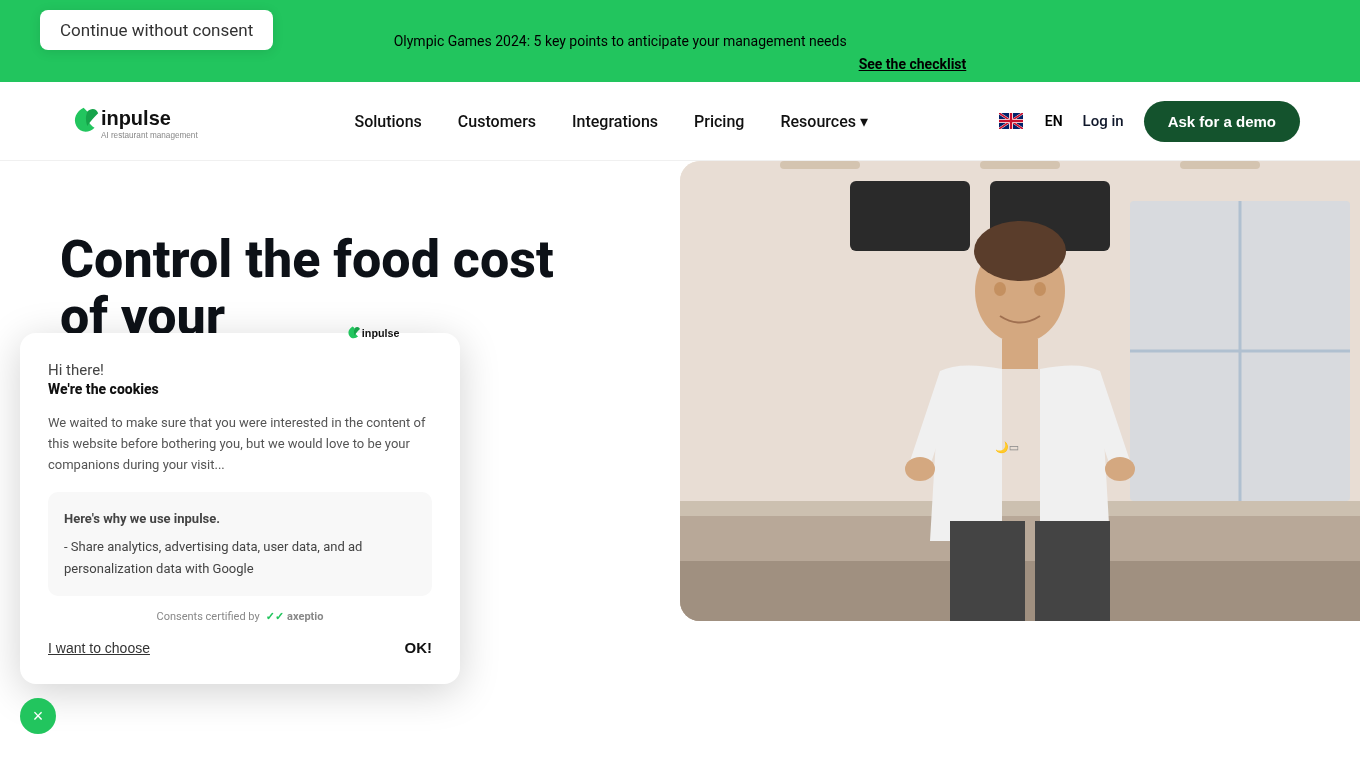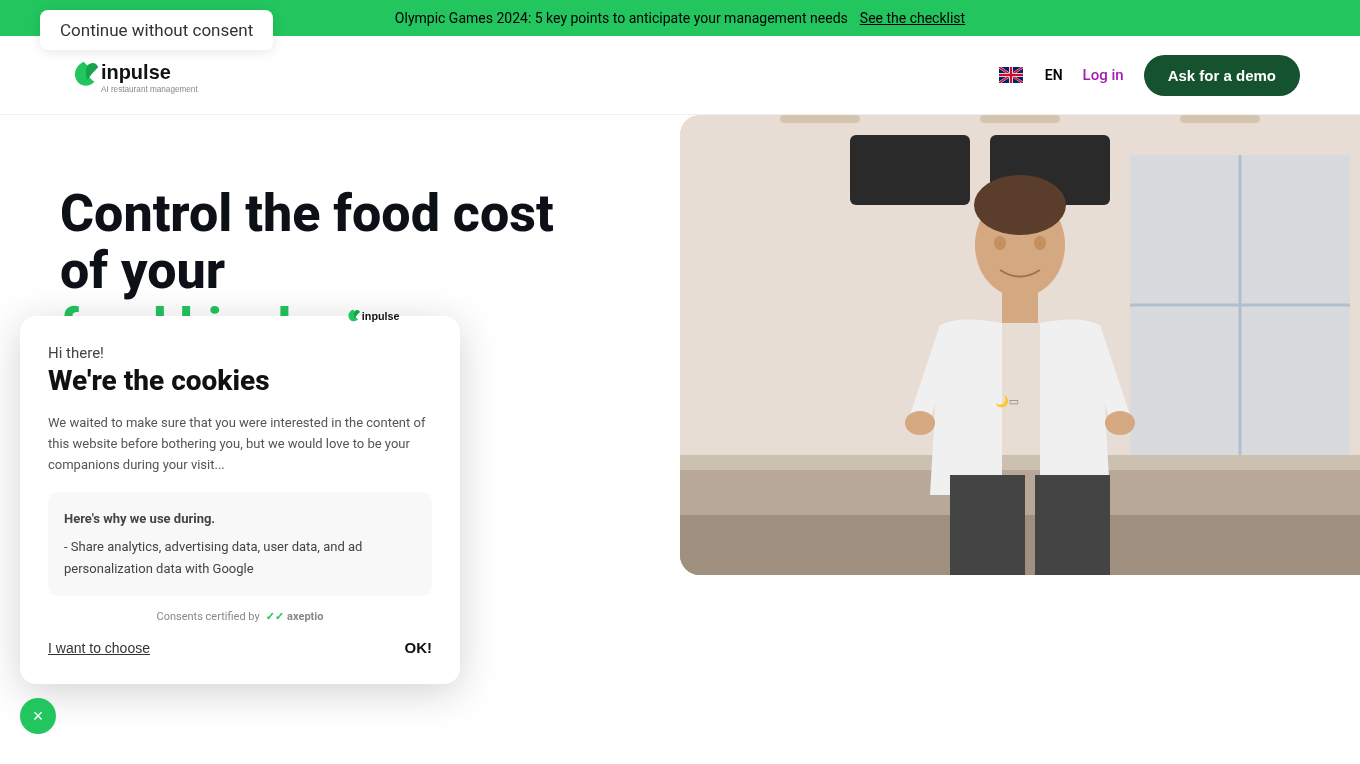--- a/index.html
+++ b/index.html
@@ -10,21 +10,21 @@
       background: #22c55e;
       text-align: right;
       padding: 10px 20px;
       font-size: 14px;
       color: #000;
       display: flex;
       align-items: center;
       justify-content: center;
       gap: 12px;
     }
-    #top-banner a { color: #000; font-weight: 400; text-decoration: underline; cursor: pointer; }
+    #top-banner a { color: #000; font-weight: 700; text-decoration: underline; cursor: pointer; margin-top: 46px; }
 
     
     nav {
       display: flex;
       align-items: center;
       justify-content: space-between;
       padding: 14px 60px;
       background: #fff;
       border-bottom: 1px solid #f0f0f0;
       position: relative;
@@ -36,21 +36,21 @@
     .nav-links a {
       text-decoration: none;
       color: #111;
       font-size: 16px;
       font-weight: 500;
       cursor: pointer;
     }
     .nav-links .resources-link { display: flex; align-items: center; gap: 4px; }
     .nav-right { display: flex; align-items: center; gap: 20px; }
     .lang-selector { display: flex; align-items: flex-end; gap: 22px; font-size: 14px; font-weight: 600; cursor: pointer; }
-    .login-link { color: #a21caf; font-size: 15px; font-weight: 500; text-decoration: none; cursor: pointer; }
+    .login-link { color: #0f172a; font-size: 15px; font-weight: 500; text-decoration: none; cursor: pointer; }
     .demo-btn {
       background: #14532d;
       color: #fff;
       border: none;
       border-radius: 50px;
       padding: 12px 24px;
       font-size: 15px;
       font-weight: 600;
       cursor: pointer;
     }
@@ -106,21 +106,21 @@
       bottom: 80px;
       left: 20px;
       width: 440px;
       background: #fff;
       border-radius: 16px;
       box-shadow: 0 8px 40px rgba(0,0,0,0.18);
       padding: 28px;
       pointer-events: all;
     }
     .cookie-box .greeting { font-size: 15px; color: #444; margin-bottom: 2px; }
-    .cookie-box .cookie-title { font-size: 28px; font-weight: 800; color: #111; margin-bottom: 16px; }
+    .cookie-box .cookie-title { font-size: 14px; font-weight: 800; color: #111; margin-bottom: 16px; }
     .cookie-logo { float: right; margin-top: -40px; }
     .cookie-box .cookie-desc { font-size: 13px; color: #555; line-height: 1.6; margin-bottom: 16px; }
     .cookie-inner {
       background: #f8f8f8;
       border-radius: 10px;
       padding: 16px;
       font-size: 13px;
       color: #444;
       margin-bottom: 14px;
       line-height: 1.7;
@@ -219,20 +219,30 @@
       <g transform="translate(8, 5)">
 
         <path d="M18 8 C10 12, 6 20, 10 28 C14 36, 24 36, 30 30 C24 26, 20 20, 22 12 Z" fill="#22c55e"></path>
         <path d="M22 12 C26 8, 32 8, 34 14 C30 18, 26 22, 22 28 C20 22, 20 16, 22 12 Z" fill="#16a34a"></path>
       </g>
       <text x="45" y="32" font-family="Arial, sans-serif" font-weight="800" font-size="22" fill="#111">inpulse</text>
       <text x="45" y="46" font-family="Arial, sans-serif" font-size="9" fill="#888">AI restaurant management</text>
     </svg>
   </div>
 
+  <div class="nav-links">
+    <a>Solutions</a>
+    <a>Customers</a>
+    <a>Integrations</a>
+    <a>Pricing</a>
+    <a class="resources-link">
+      <span>Resources</span>
+      <span>▾</span>
+    </a>
+  </div>
 
   <div class="nav-right">
     <div class="lang-selector">
 
       <svg class="flag-uk" viewBox="0 0 60 40" xmlns="http://www.w3.org/2000/svg">
         <rect width="60" height="40" fill="#012169"></rect>
         <path d="M0,0 L60,40 M60,0 L0,40" stroke="#fff" stroke-width="6"></path>
         <path d="M0,0 L60,40 M60,0 L0,40" stroke="#C8102E" stroke-width="4"></path>
         <path d="M30,0 V40 M0,20 H60" stroke="#fff" stroke-width="10"></path>
         <path d="M30,0 V40 M0,20 H60" stroke="#C8102E" stroke-width="6"></path>
@@ -326,21 +336,21 @@
         <text x="22" y="18" font-family="Arial" font-weight="800" font-size="12" fill="#111">inpulse</text>
       </svg>
     </div>
 
     <p class="greeting">Hi there!</p>
     <p class="cookie-title">We're the cookies</p>
 
     <p class="cookie-desc">We waited to make sure that you were interested in the content of this website before bothering you, but we would love to be your companions during your visit...</p>
 
     <div class="cookie-inner">
-      <strong>Here's why we use during.</strong>
+      <strong>Here's why we use inpulse.</strong>
       <div>- Share analytics, advertising data, user data, and ad personalization data with Google</div>
     </div>
 
     <div class="cookie-certified">
       <span>Consents certified by</span>
       <span style="display:flex;align-items:center;gap:3px;">
         <span style="color:#22c55e;font-weight:700;">✓✓</span>
         <strong>axeptio</strong>
       </span>
     </div>

